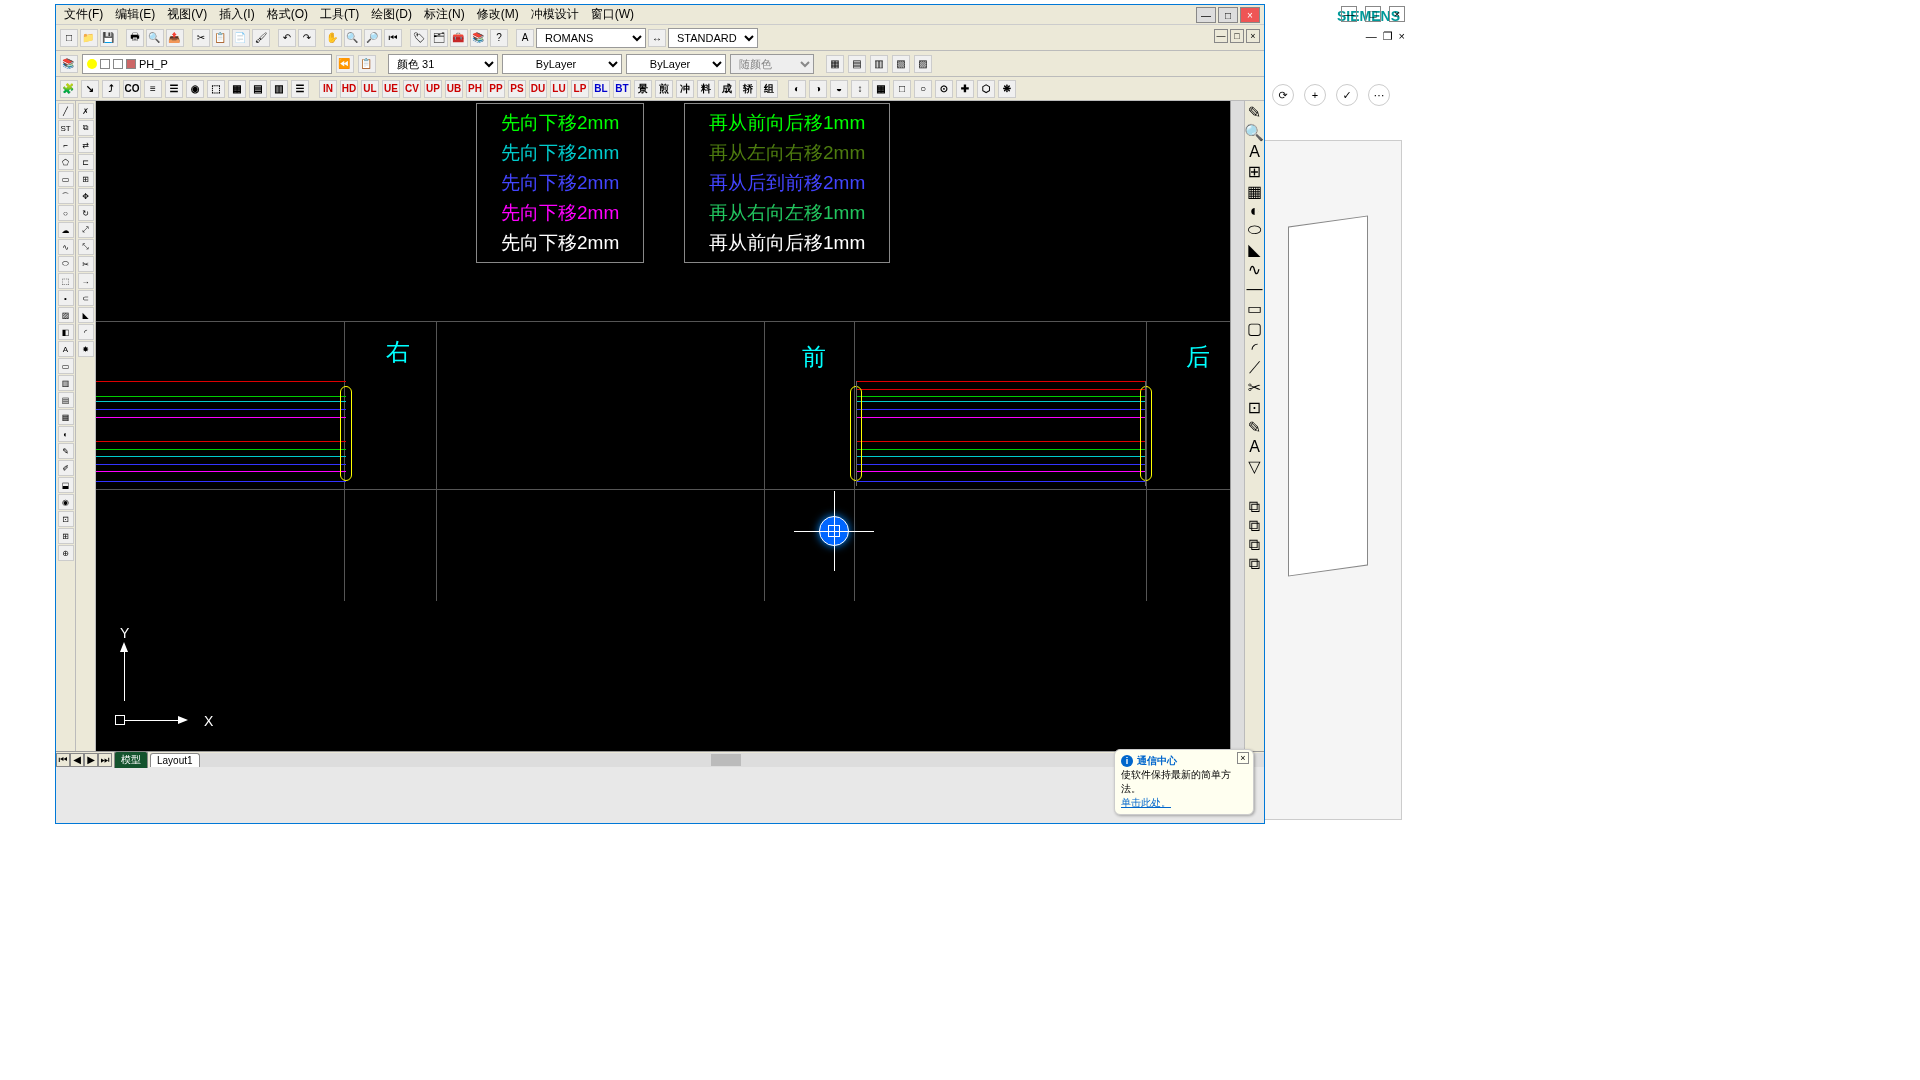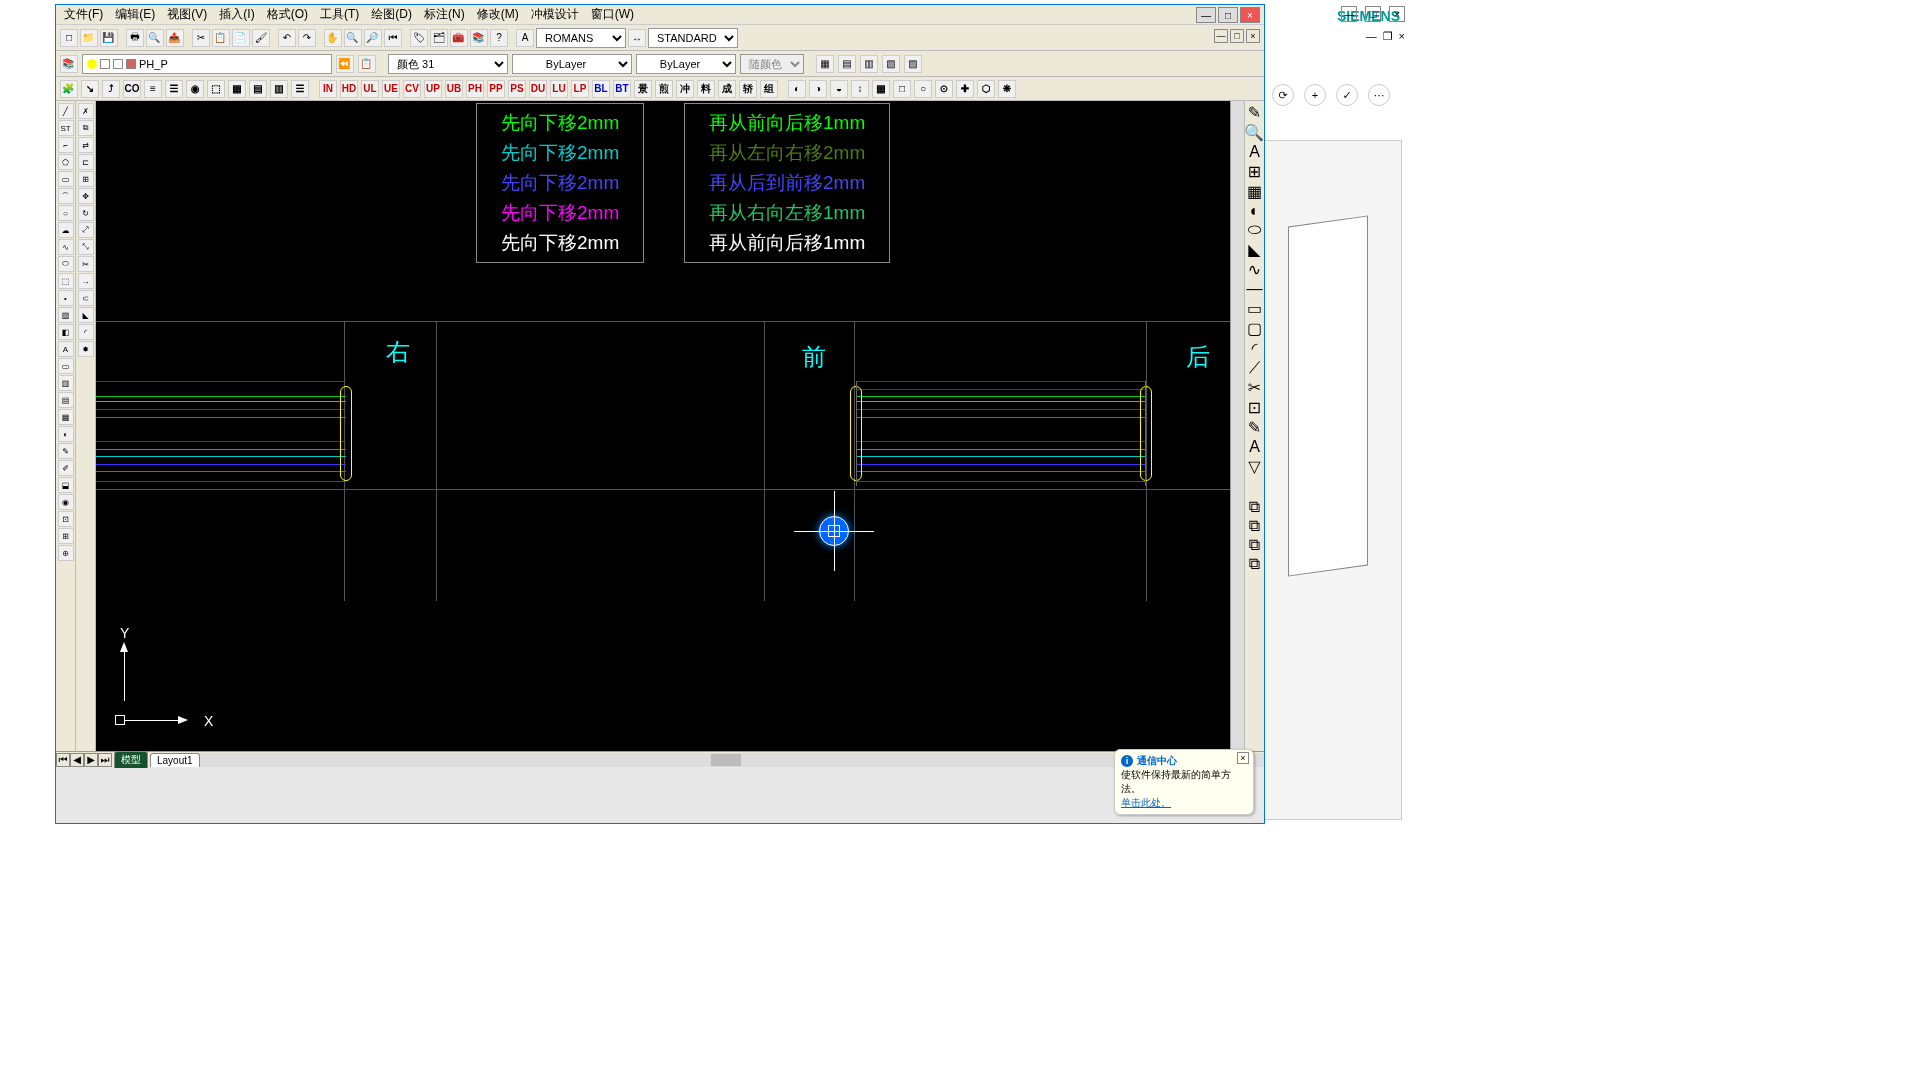--- a/index.html
+++ b/index.html
@@ -161,41 +161,41 @@
     <div class="tb-btn">🔎</div>
     <div class="tb-btn">⏮</div>
     <div class="tb-sep"></div>
     <div class="tb-btn">🏷</div>
     <div class="tb-btn">🗂</div>
     <div class="tb-btn">🧰</div>
     <div class="tb-btn">📚</div>
     <div class="tb-btn">?</div>
     <div class="tb-sep"></div>
     <div class="tb-btn">A</div>
-    <select class="tb-select" style="width:90px"><option>ROMANS</option></select>
+    <select class="tb-select" style="width:110px"><option>ROMANS</option></select>
     <div class="tb-btn">↔</div>
     <select class="tb-select" style="width:90px"><option>STANDARD</option></select>
   </div>
 
   <div class="layer-row">
     <div class="tb-btn">📚</div>
     <div class="layer-select">
       <span class="bulb"></span>
       <span class="sq"></span>
       <span class="sq"></span>
       <span class="sq" style="background:#c66"></span>
       <span>PH_P</span>
     </div>
     <div class="tb-btn">⏪</div>
     <div class="tb-btn">📋</div>
     <div class="tb-sep"></div>
-    <select class="tb-select" style="width:120px"><option>颜色 31</option></select>
+    <select class="tb-select" style="width:110px"><option>颜色 31</option></select>
     <select class="tb-select" style="width:120px;text-align:center"><option>ByLayer</option></select>
     <select class="tb-select" style="width:100px;text-align:center"><option>ByLayer</option></select>
-    <select class="tb-select" style="width:64px;background:#eee;color:#888"><option>随颜色</option></select>
+    <select class="tb-select" style="width:84px;background:#eee;color:#888"><option>随颜色</option></select>
     <div class="tb-sep"></div>
     <div class="tb-btn">▦</div>
     <div class="tb-btn">▤</div>
     <div class="tb-btn">▥</div>
     <div class="tb-btn">▧</div>
     <div class="tb-btn">▨</div>
   </div>
 
   <div class="htoolbar">
     <div class="hb">🧩</div>

